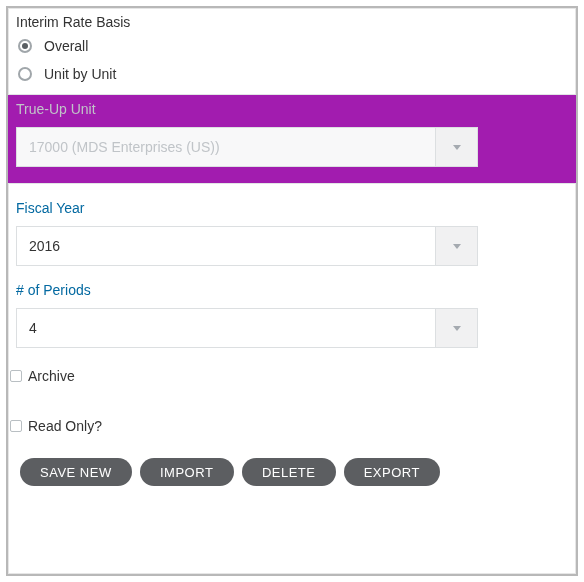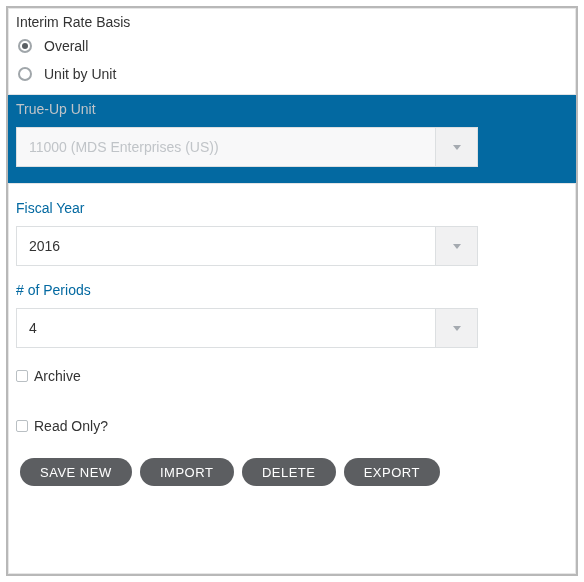--- a/index.html
+++ b/index.html
@@ -47,21 +47,21 @@
   .radio.checked .dot {
     width: 6px; height: 6px; border-radius: 50%;
     background: #5a5f63;
   }
   .radio-label { color: #333; }
   .divider {
     border-top: 1px solid #e2e4e6;
     margin- 0;
   }
   .trueup-block {
-    background: #0369a1;
+    background: #a21caf;
     padding: 6px 8px 16px 8px;
   }
   .trueup-label {
     color: #c0c4c8;
     margin-bottom: 10px;
   }
   .select {
     display: flex;
     width: 462px;
     height: 40px;
@@ -97,21 +97,21 @@
     padding: 10px 8px 0 8px;
   }
   .field-label {
     color: #0369a1;
     margin: 6px 0 10px 0;
   }
   .chk-row {
     display: flex;
     align-items: center;
     gap: 6px;
-    padding: 12px 8px 0 8px;
+    padding: 12px 8px 0 2px;
   }
   .chk {
     width: 12px; height: 12px;
     border: 1px solid #b9bfc3;
     border-radius: 2px;
     background: #fff;
   }
   .chk-label { color: #333; }
   .actions {
     display: flex;
@@ -152,21 +152,21 @@
       <span class="radio"></span>
       <span class="radio-label">Unit by Unit</span>
     </div>
   </div>
 
   <div class="divider"></div>
 
   <div class="trueup-block">
     <div class="trueup-label">True-Up Unit</div>
     <div class="select disabled">
-      <div class="select-value">11000 (MDS Enterprises (US))</div>
+      <div class="select-value">17000 (MDS Enterprises (US))</div>
       <div class="select-btn">
         <span class="caret"></span>
       </div>
     </div>
   </div>
 
   <div class="divider"></div>
 
   <div class="field">
     <div class="field-label">Fiscal Year</div>

